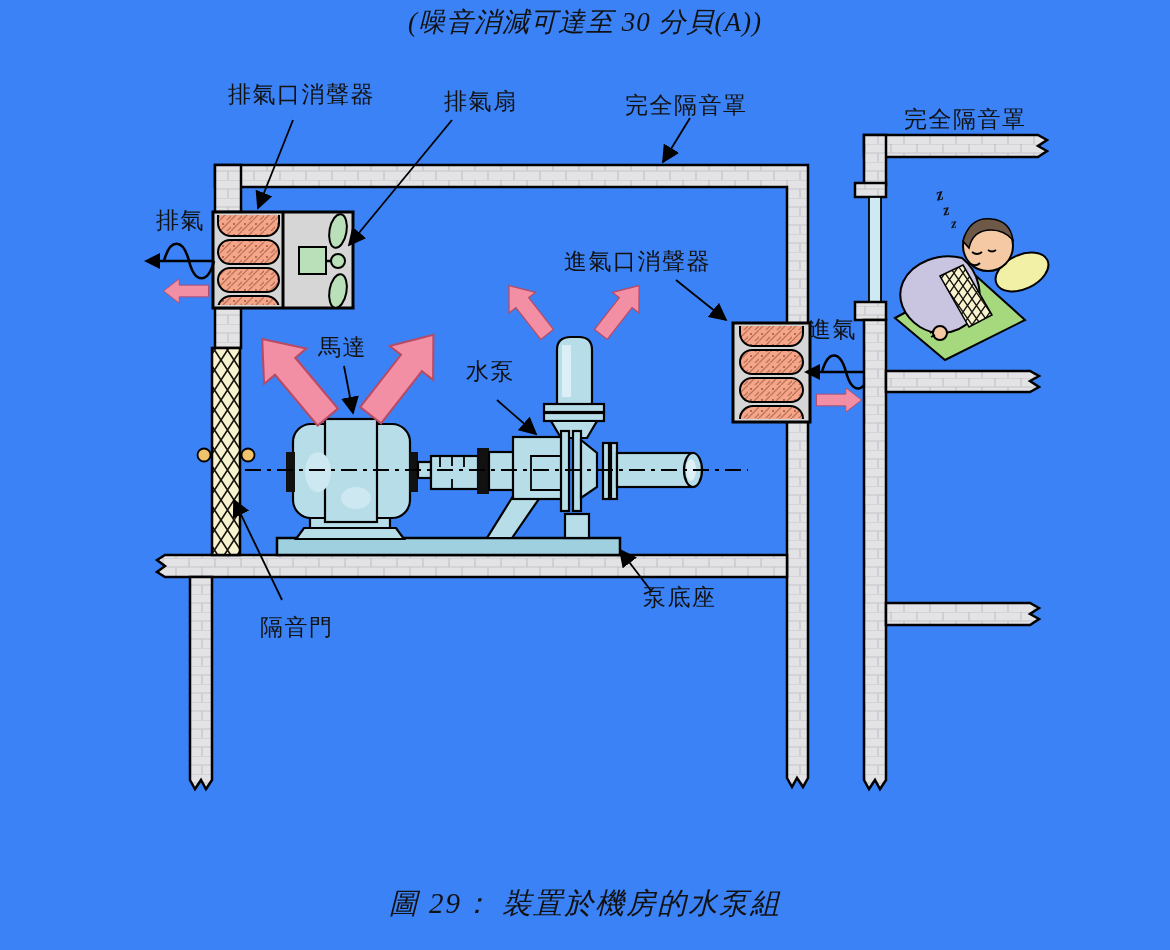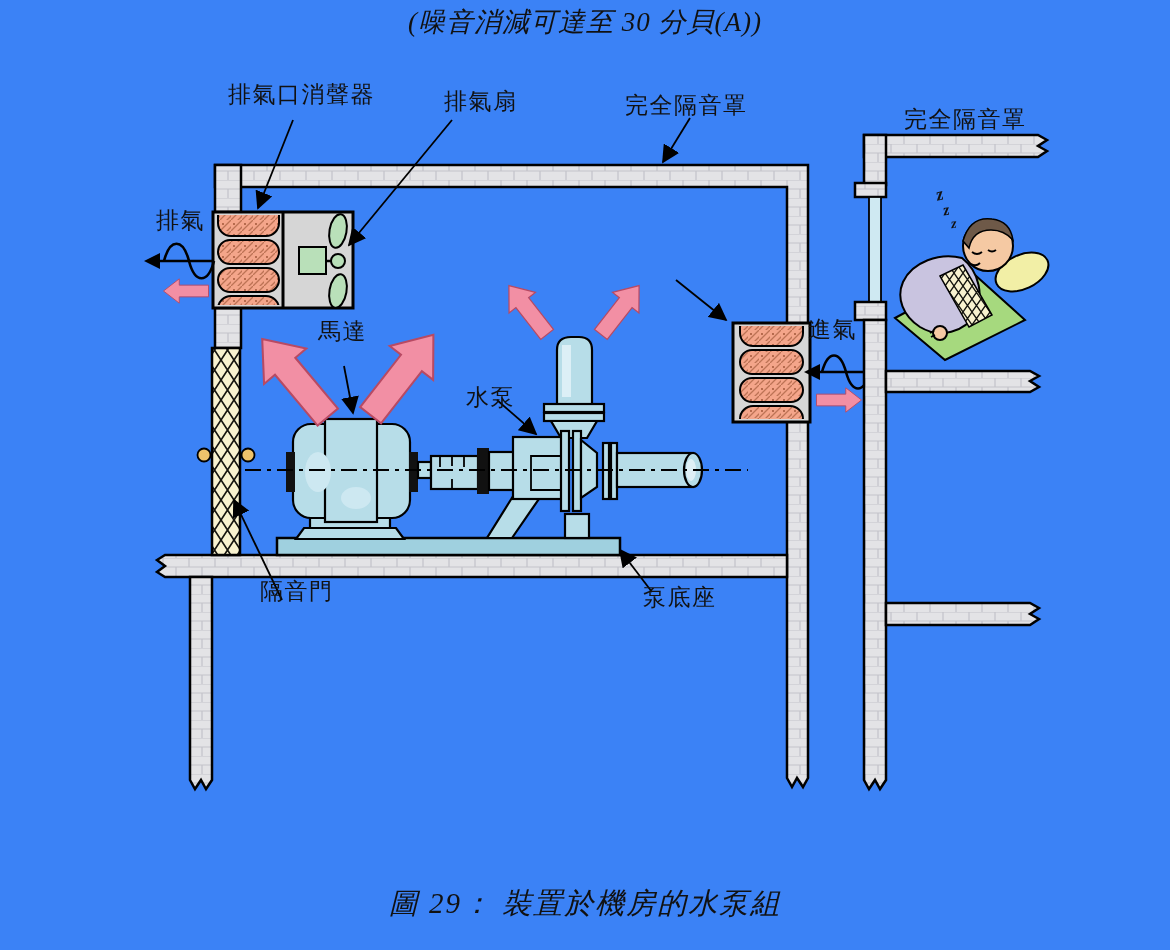--- a/index.html
+++ b/index.html
@@ -217,24 +217,25 @@
   </g>
 </svg>
 
   <div class="title-text">(噪音消減可達至 30 分貝(A))</div>
 
   <div class="lbl" style="left:228px;top:79px">排氣口消聲器</div>
   <div class="lbl" style="left:444px;top:86px">排氣扇</div>
   <div class="lbl" style="left:625px;top:90px">完全隔音罩</div>
   <div class="lbl" style="left:904px;top:104px">完全隔音罩</div>
   <div class="lbl" style="left:156px;top:205px">排氣</div>
+  <div class="lbl" style="left:564px;top:246px">進氣口消聲器</div>
   <div class="lbl" style="left:808px;top:314px">進氣</div>
-  <div class="lbl" style="left:318px;top:316px">馬達</div>
-  <div class="lbl" style="left:466px;top:382px">水泵</div>
-  <div class="lbl" style="left:260px;top:576px">隔音門</div>
+  <div class="lbl" style="left:318px;top:332px">馬達</div>
+  <div class="lbl" style="left:466px;top:356px">水泵</div>
+  <div class="lbl" style="left:260px;top:612px">隔音門</div>
   <div class="lbl" style="left:643px;top:582px">泵底座</div>
 
   <div class="zzz" style="left:936px;top:184px;font-size:18px;transform:rotate(-14deg)">z</div>
   <div class="zzz" style="left:943px;top:201px;font-size:16px;transform:rotate(-10deg)">z</div>
   <div class="zzz" style="left:951px;top:216px;font-size:14px;transform:rotate(-6deg)">z</div>
 
   <div class="caption-text">圖 29：  裝置於機房的水泵組</div>
 </div>
 
 </body></html>

